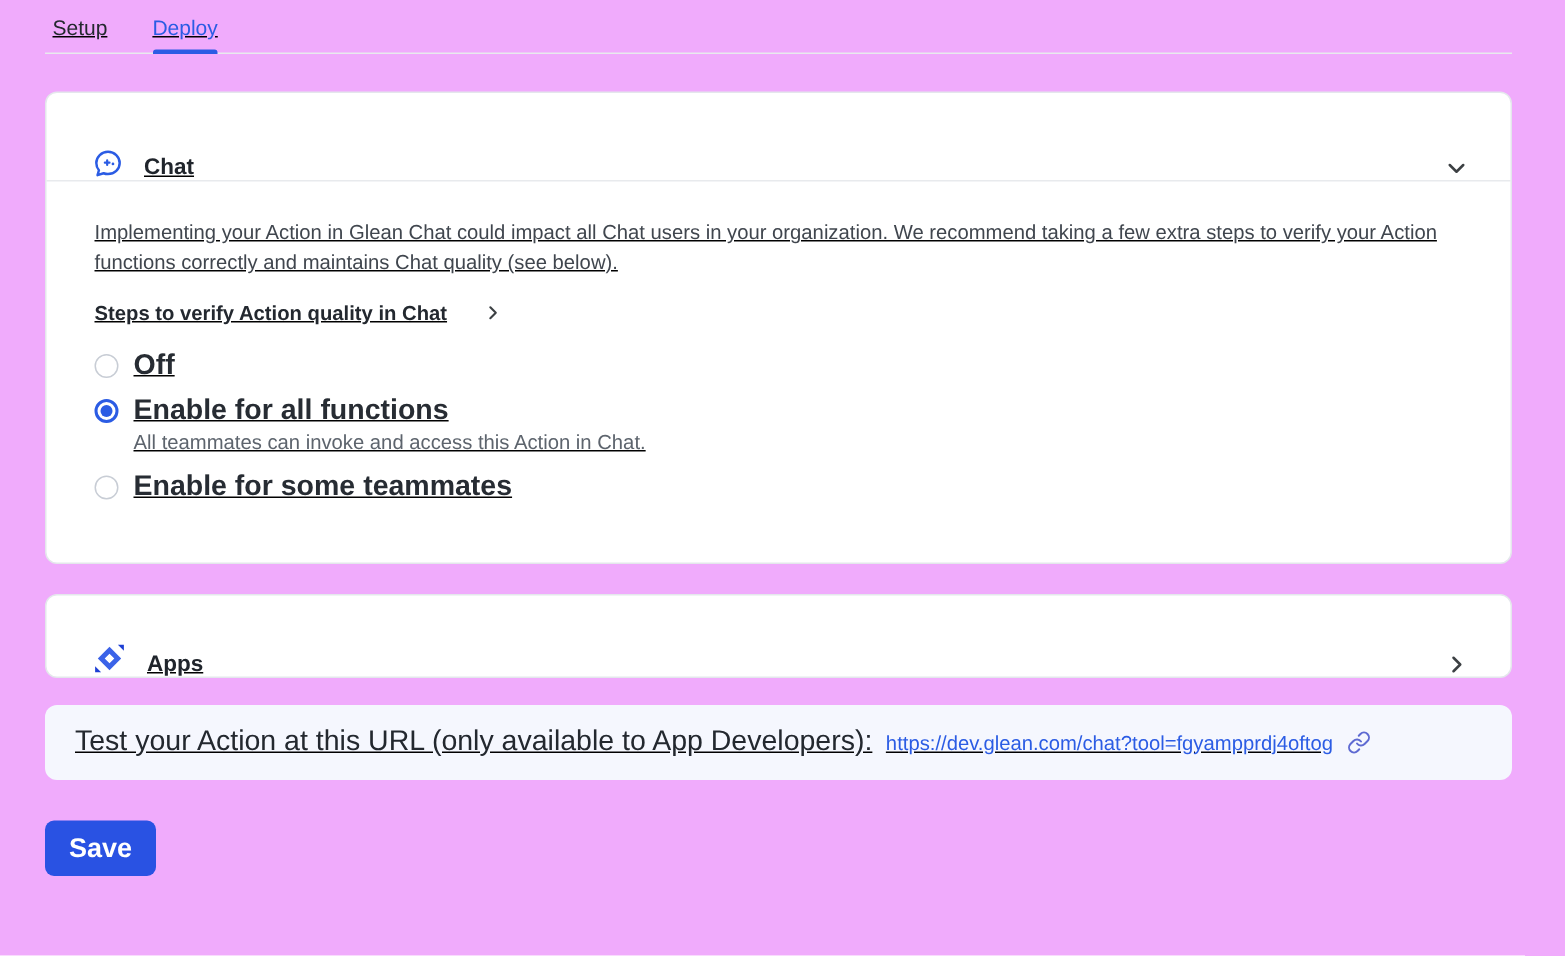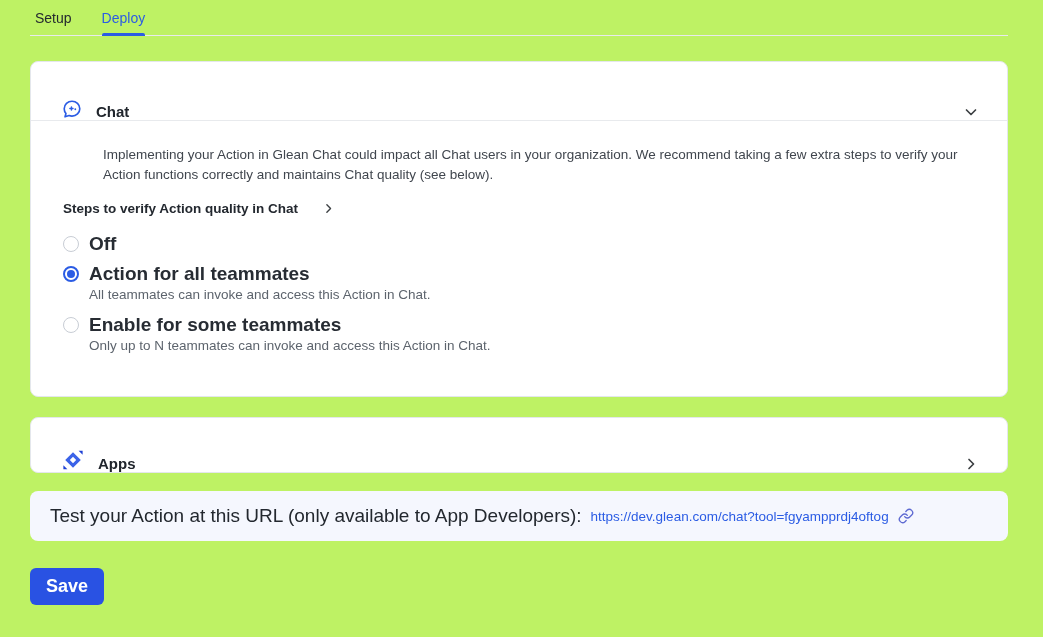--- a/index.html
+++ b/index.html
@@ -1,38 +1,38 @@
 <!DOCTYPE html>
 <html><head>
 <meta charset="utf-8">
 <style>
   * { margin:0; padding:0; box-sizing:border-box; }
   html,body { background:#ffffff; }
   body { font-family:"Liberation Sans", sans-serif; }
-  .page { width:1043px; height:637px; background:#bef264; overflow:hidden; }
+  .page { width:1043px; height:637px; background:#f0abfc; overflow:hidden;text-decoration:underline; }
   .content { margin:0 35px 0 30px; width:978px; }
 
   
   .tabbar { display:flex; gap:30px; padding:6px 0 0 5px; border-bottom:1px solid #e8eaed; }
   .tab { font-size:14px; font-weight:500; color:#24292f; padding:4px 0 9px; cursor:pointer; position:relative; }
   .tab.active { color:#2b5ce4; }
   .tab.active::after { content:""; position:absolute; left:0; right:0; bottom:-1px; height:3px; background:#2b5ce4; border-radius:2px 2px 0 0; }
 
   
   .card { border:1px solid #e4e7ec; border-radius:8px; background:#fff; }
   .card-chat { margin-top:25px; }
   .card-apps { margin-top:20px; }
   .card-header { display:flex; align-items:flex-end; height:58px; padding:0 28px 0 30px; cursor:pointer; }
   .card-apps .card-header { height:54px; }
   .card-title { font-size:15px; font-weight:600; color:#20252c; margin-left:13px; }
   .spacer { flex:1; }
   .card-divider { height:1px; background:#e8eaed; }
   .card-body { padding:24px 30px 30px 32px; }
 
-  .para { font-size:13.5px; line-height:20px; color:#40464e; max-width:900px;margin-left:40px; }
+  .para { font-size:13.5px; line-height:20px; color:#40464e; max-width:900px; }
 
   .steps-row { margin-top:16px; display:flex; align-items:center; gap:24px; cursor:pointer; }
   .steps-label { font-size:13.5px; font-weight:600; color:#23282f; }
 
   .options { margin-top:18px; }
   .option { display:flex; align-items:flex-start; margin-bottom:11px; cursor:pointer; }
   .radio { width:16px; height:16px; border-radius:50%; border:1px solid #c8cdd5; background:#fff; flex:0 0 16px; margin-top:2px; position:relative; }
   .radio.selected { border:2px solid #2b5ce4; }
   .radio.selected::after { content:""; position:absolute; left:50%; top:50%; width:8px; height:8px; margin:-4px 0 0 -4px; border-radius:50%; background:#2b5ce4; }
   .option-text { margin-left:10px; }
@@ -99,30 +99,29 @@
           <div class="option">
             <span class="radio"></span>
             <div class="option-text">
               <div class="option-label">Off</div>
             </div>
           </div>
 
           <div class="option">
             <span class="radio selected"></span>
             <div class="option-text">
-              <div class="option-label">Action for all teammates</div>
+              <div class="option-label">Enable for all functions</div>
               <div class="option-desc">All teammates can invoke and access this Action in Chat.</div>
             </div>
           </div>
 
           <div class="option">
             <span class="radio"></span>
             <div class="option-text">
               <div class="option-label">Enable for some teammates</div>
-              <div class="option-desc">Only up to N teammates can invoke and access this Action in Chat.</div>
             </div>
           </div>
 
         </div>
       </div>
     </div>
 
     
     <div class="card card-apps">
       <div class="card-header">

